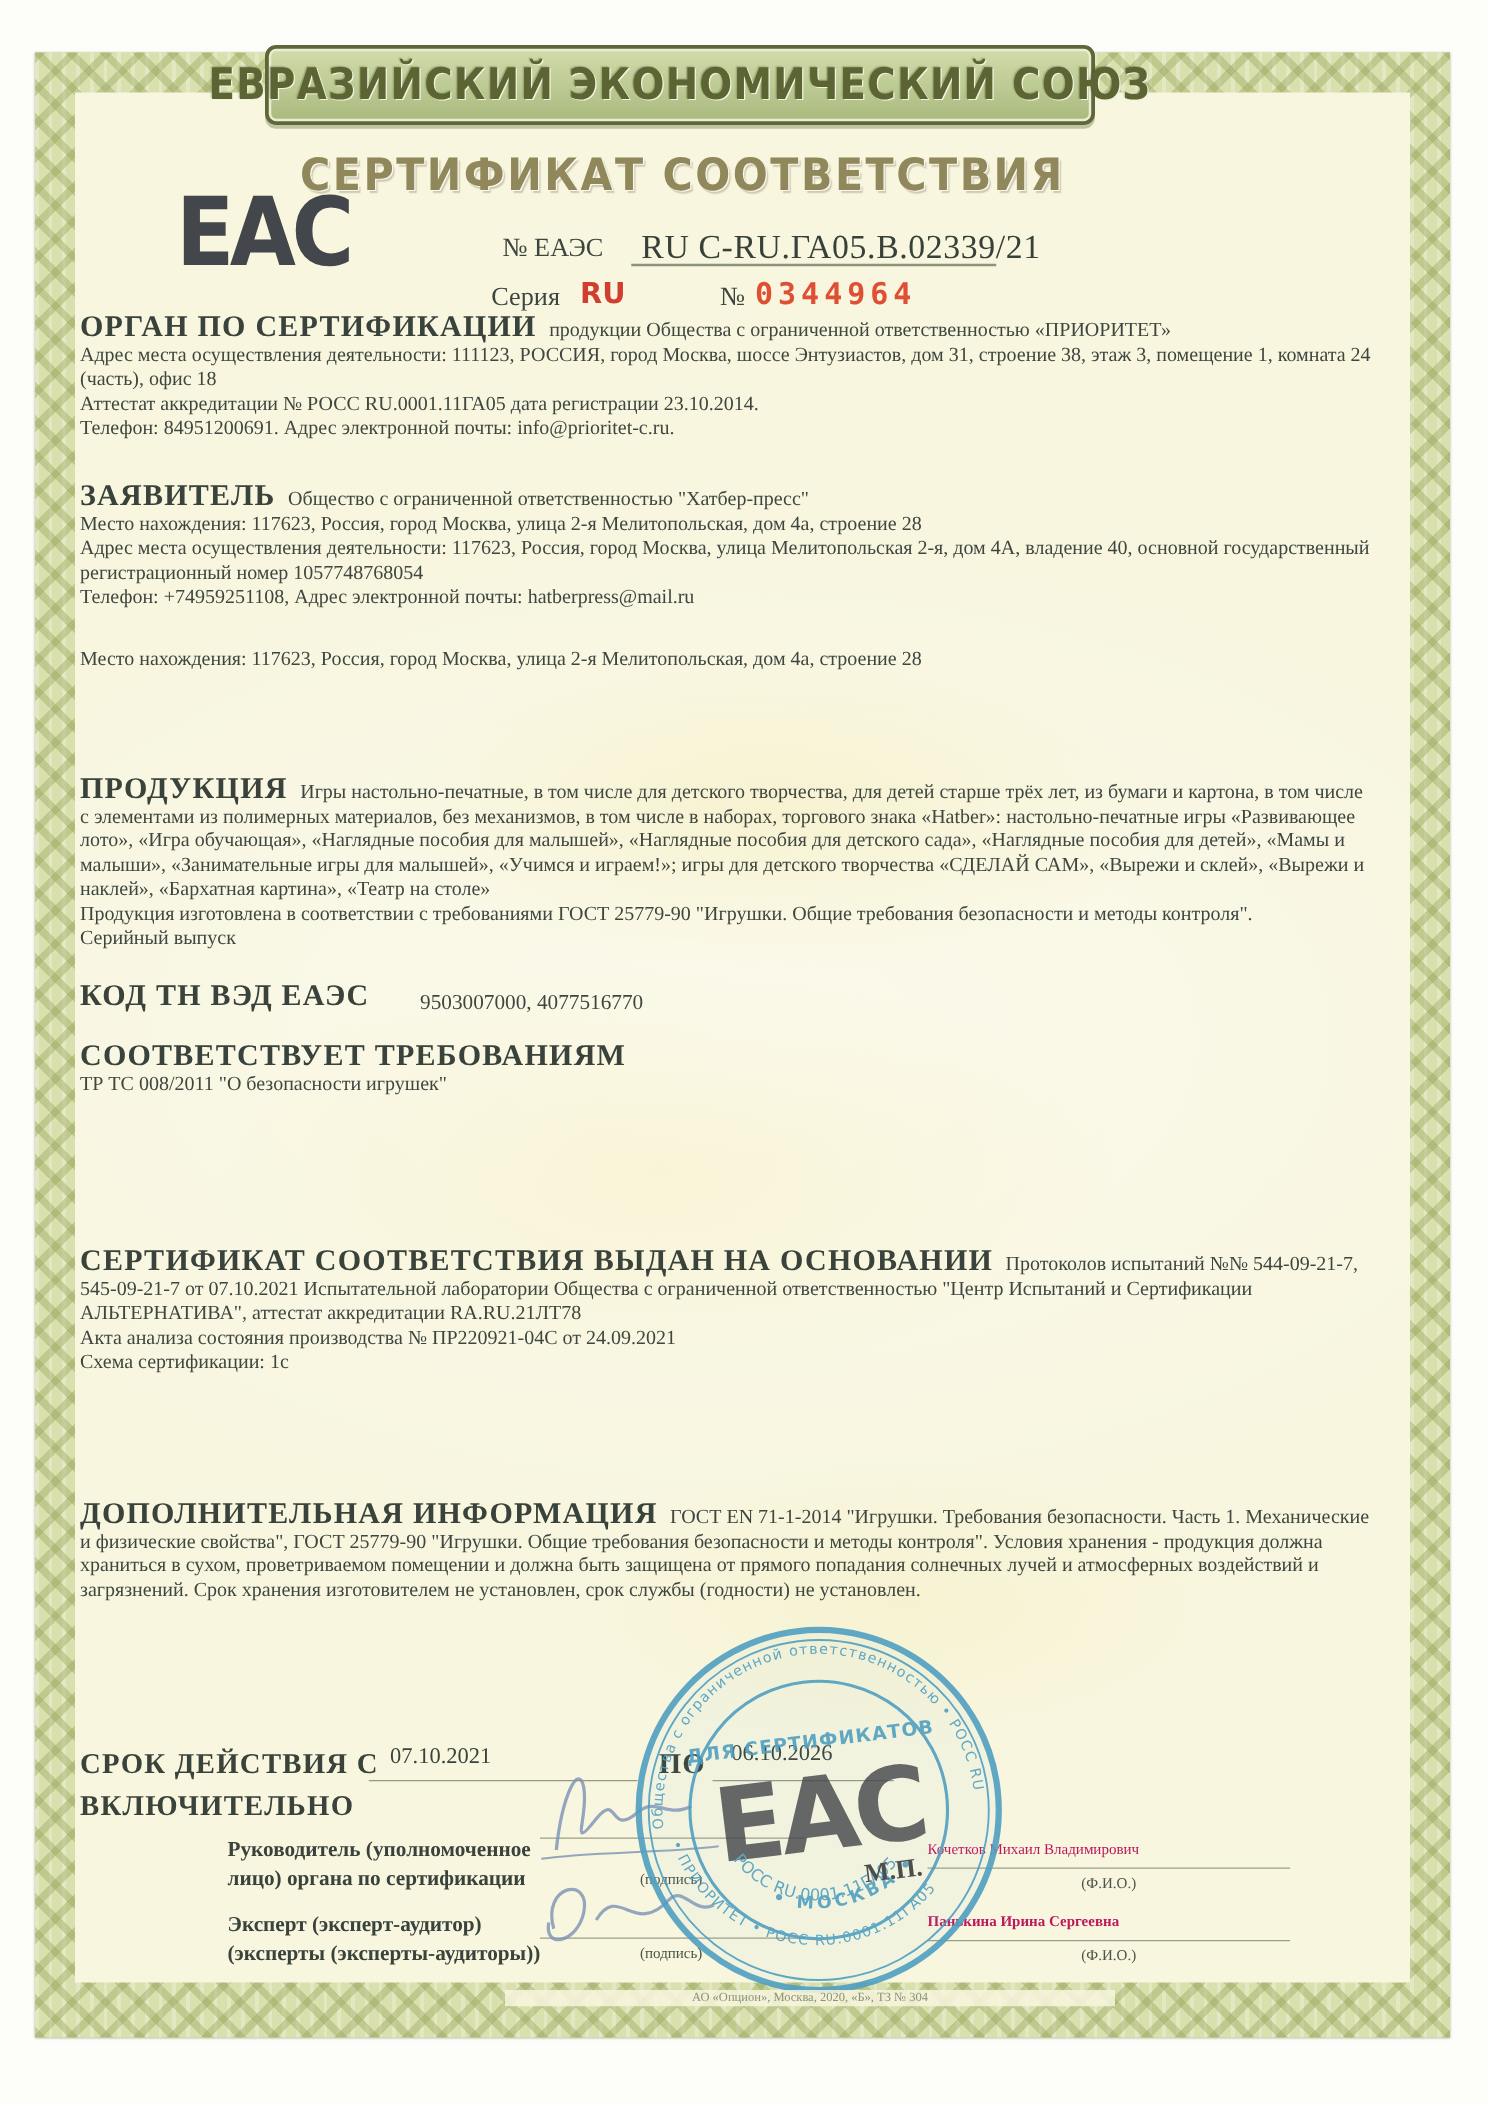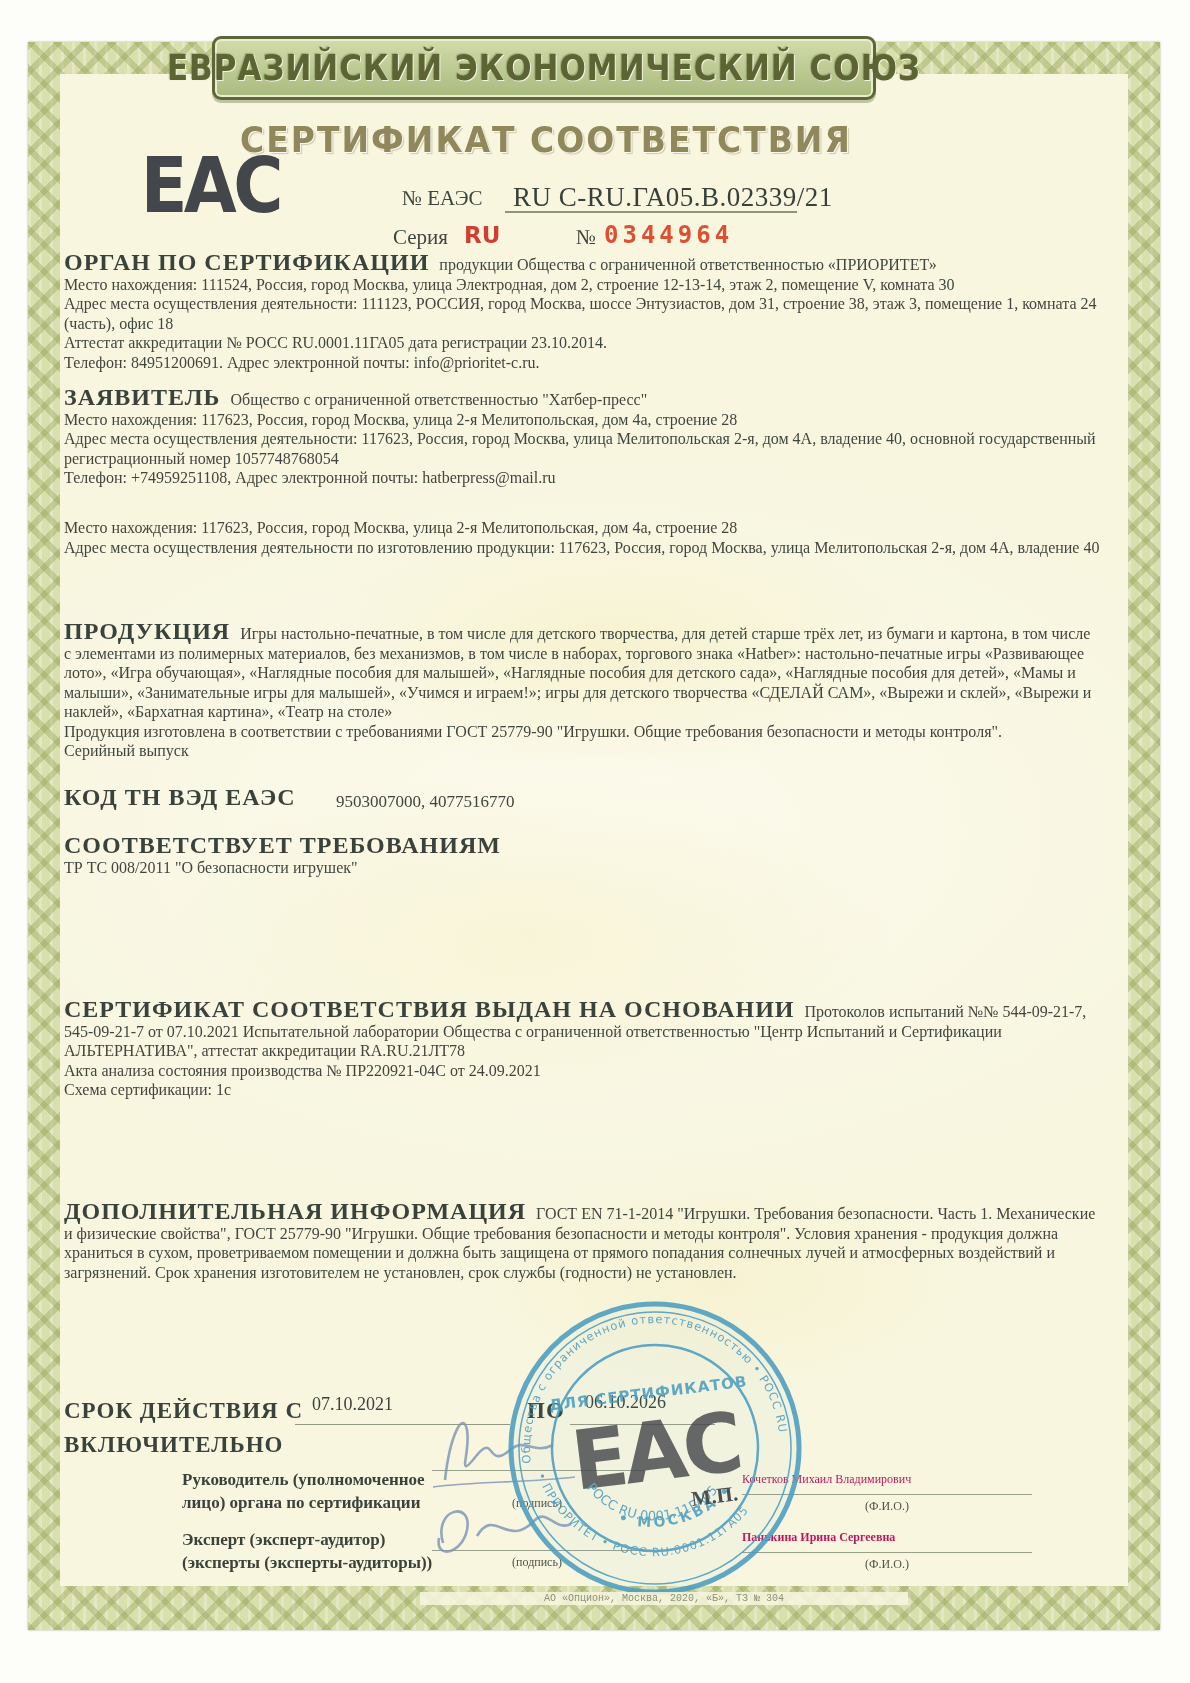--- a/index.html
+++ b/index.html
@@ -56,22 +56,22 @@
   .big{font-weight:bold;font-size:23px;letter-spacing:1px;color:#39423b;position:absolute;}
   .date{position:absolute;font-size:18px;color:#39433c;}
   .dline{position:absolute;height:1px;background:#939a84;}
   .siglabel{position:absolute;font-weight:bold;font-size:17px;line-height:23px;color:#39423b;}
   .sigline{position:absolute;border-bottom:1.5px solid #99a089;}
   .caption{position:absolute;font-size:12px;color:#4c544a;text-align:center;}
   .name{position:absolute;font-size:12px;color:#be185d;text-align:left;}
   .stamp-wrap{position:absolute;left:505px;top:1298px;width:300px;height:300px;
           transform:rotate(-7deg);opacity:.9;}
   .ink{position:absolute;opacity:.8;}
-  .imprint{position:absolute;left:420px;top:1592px;width:480px;text-align:center;
-          font-family:Liberation Mono, monospace;font-size:10px;color:#8b9277;
+  .imprint{position:absolute;left:404px;top:1592px;width:480px;text-align:center;
+          font-family:Liberation Serif, serif;font-size:10px;color:#8b9277;
           background:rgba(248,246,223,.85);padding:1px 4px;}
 </style>
 </head>
 <body>
 
 <div class="page">
   <div class="frame">
     <div class="paper"></div>
   </div>
 
@@ -86,40 +86,38 @@
   <div class="no-underline"></div>
 
   <div class="series-label">Серия</div>
   <div class="series-value">RU</div>
   <div class="serial-nolabel">№</div>
   <div class="serial-number">0344964</div>
 
   <div class="sec" style="top:253px;">
     <p><b class="h">ОРГАН ПО СЕРТИФИКАЦИИ</b><span>продукции Общества с ограниченной ответственностью «ПРИОРИТЕТ»</span></p>
     <div class="lines">
-      <div>Место нахождения: 111524, Россия, город Москва, улица Электродная, дом 2, строение 12-13-14, этаж 2, помещение V, комната 30</div>
       <div>Адрес места осуществления деятельности: 111123, РОССИЯ, город Москва, шоссе Энтузиастов, дом 31, строение 38, этаж 3, помещение 1, комната 24 (часть), офис 18</div>
       <div>Аттестат аккредитации № РОСС RU.0001.11ГА05 дата регистрации 23.10.2014.</div>
       <div>Телефон: 84951200691. Адрес электронной почты: info@prioritet-c.ru.</div>
     </div>
   </div>
 
   <div class="sec" style="top:388px;">
     <p><b class="h">ЗАЯВИТЕЛЬ</b><span>Общество с ограниченной ответственностью "Хатбер-пресс"</span></p>
     <div class="lines">
       <div>Место нахождения: 117623, Россия, город Москва, улица 2-я Мелитопольская, дом 4а, строение 28</div>
       <div>Адрес места осуществления деятельности: 117623, Россия, город Москва, улица Мелитопольская 2-я, дом 4А, владение 40, основной государственный регистрационный номер 1057748768054</div>
       <div>Телефон: +74959251108, Адрес электронной почты: hatberpress@mail.ru</div>
     </div>
   </div>
 
   <div class="sec" style="top:518px;">
     <div class="lines">
       <div>Место нахождения: 117623, Россия, город Москва, улица 2-я Мелитопольская, дом 4а, строение 28</div>
-      <div>Адрес места осуществления деятельности по изготовлению продукции: 117623, Россия, город Москва, улица Мелитопольская 2-я, дом 4А, владение 40</div>
     </div>
   </div>
 
   <div class="sec" style="top:622px;">
     <p><b class="h">ПРОДУКЦИЯ</b><span>Игры настольно-печатные, в том числе для детского творчества, для детей старше трёх лет, из бумаги и картона, в том числе с элементами из полимерных материалов, без механизмов, в том числе в наборах, торгового знака «Hatber»: настольно-печатные игры «Развивающее лото», «Игра обучающая», «Наглядные пособия для малышей», «Наглядные пособия для детского сада», «Наглядные пособия для детей», «Мамы и малыши», «Занимательные игры для малышей», «Учимся и играем!»; игры для детского творчества «СДЕЛАЙ САМ», «Вырежи и склей», «Вырежи и наклей», «Бархатная картина», «Театр на столе»</span></p>
     <div class="lines">
       <div>Продукция изготовлена в соответствии с требованиями ГОСТ 25779-90 "Игрушки. Общие требования безопасности и методы контроля".</div>
       <div>Серийный выпуск</div>
     </div>
   </div>

